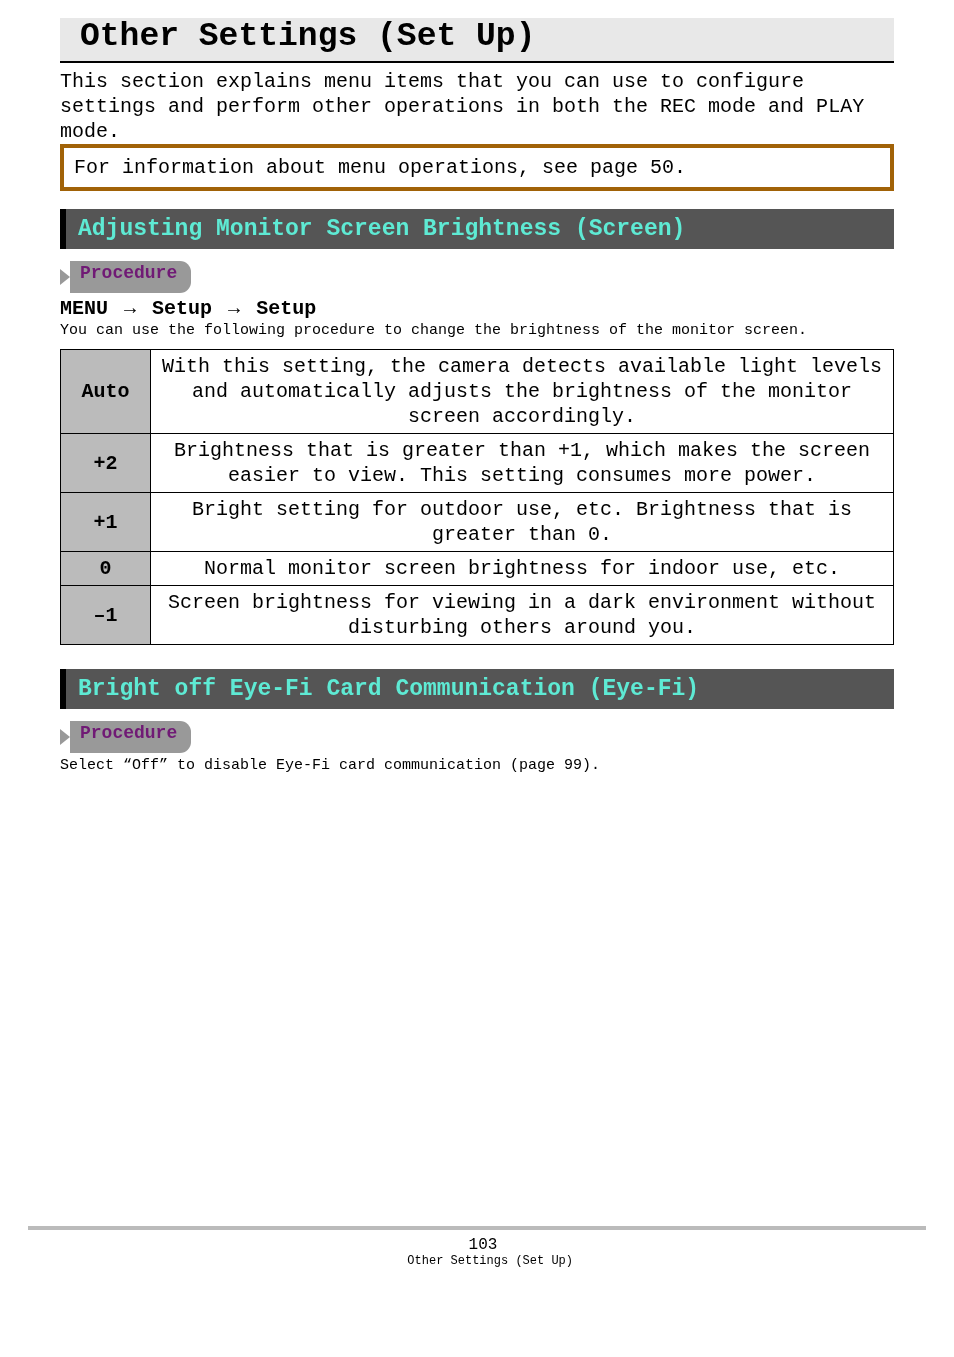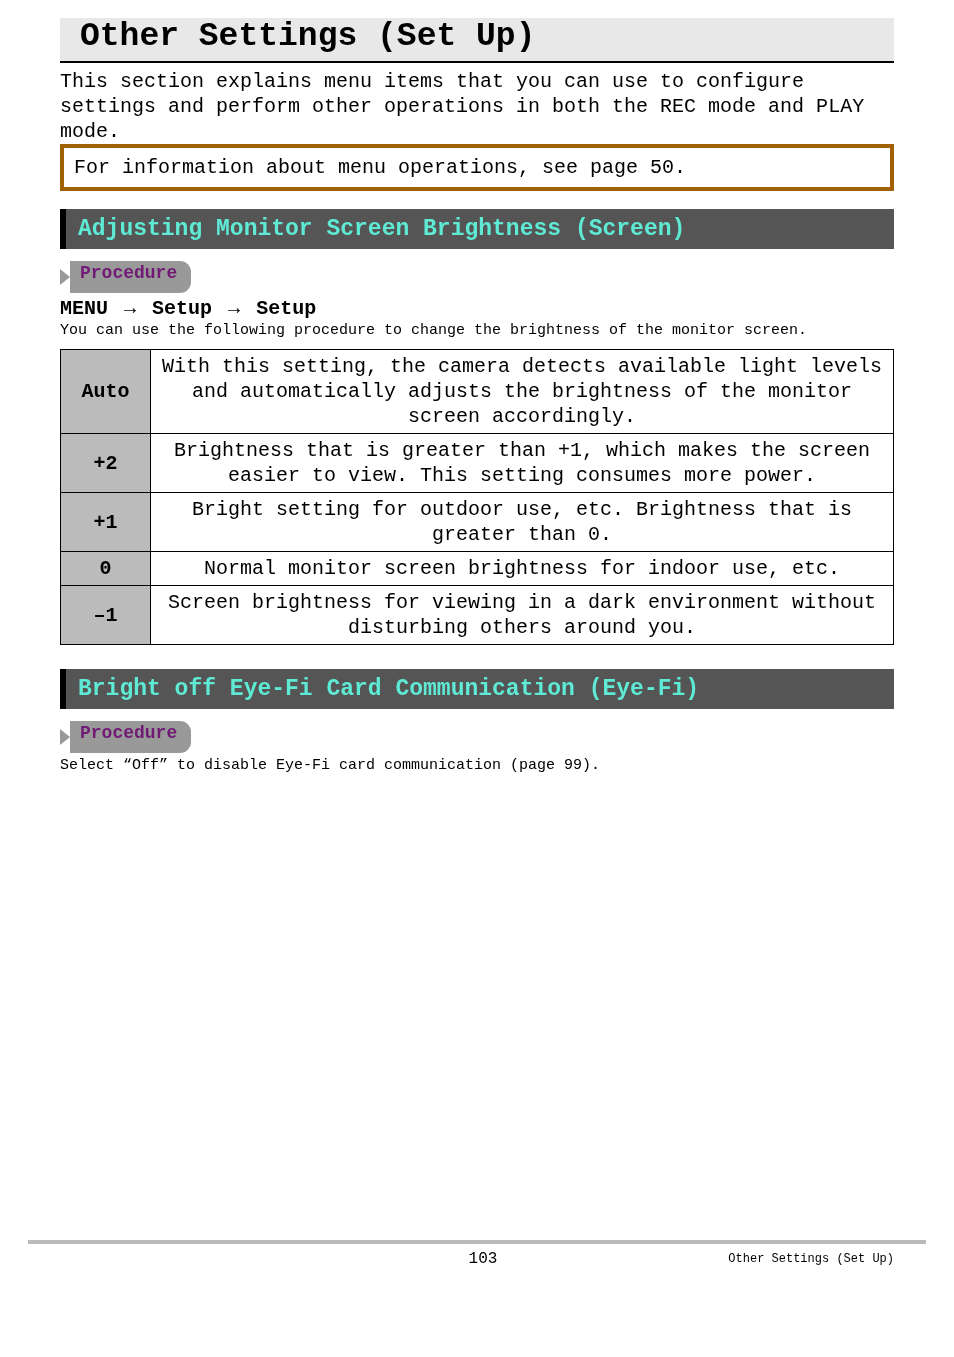--- a/index.html
+++ b/index.html
@@ -111,20 +111,21 @@
     height: 4px;
     background: #bbb;
     margin: 0 28px 6px 28px;
   }
   .footer-row {
     display: flex;
     justify-content: space-between;
     align-items: center;
     padding: 0 60px 22px 72px;
     font-size: 14px;
+    flex-direction: column;
   }
   .footer-pagenum {
     flex: 1;
     text-align: center;
     font-size: 16px;
   }
   .footer-chapter {
     font-size: 12px;
     color: #000;
   }

